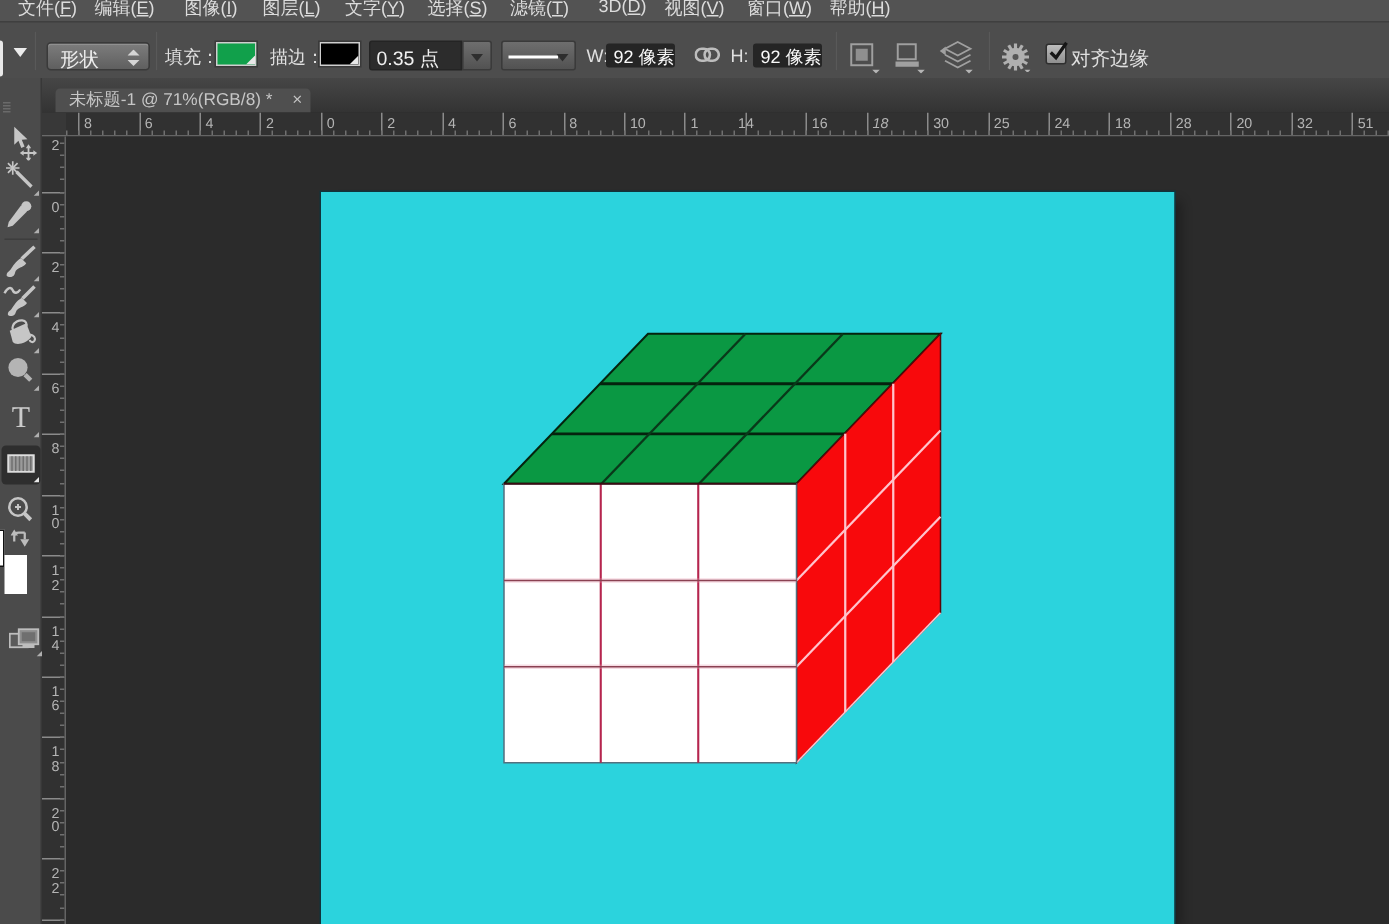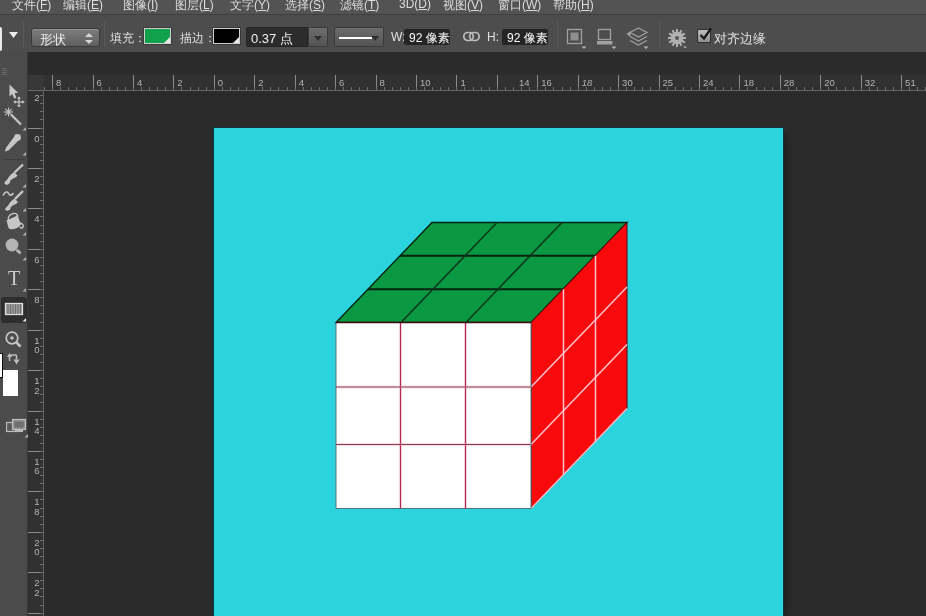--- a/index.html
+++ b/index.html
@@ -92,21 +92,21 @@
         </svg>
     </div>
     <span class="optlabel" style="left:180px">描边：</span>
     <div class="abs" style="left:213px;top:13px;width:27px;height:16px;background:#000;border:1px solid #cfcfcf;outline:1px solid #3a3a3a">
       <svg style="position:absolute;right:0;bottom:0" width="6" height="6">
           <polygon points="6,0 6,6 0,6" fill="#e8e8e8"></polygon>
         </svg>
     </div>
 
     <div class="abs" style="left:246px;top:12px;width:62px;height:20px;background:#2c2c2c;border:1px solid #242424;border-radius:2px 0 0 2px">
-      <span style="position:absolute;left:4px;top:2px;font-size:13px;color:#f0f0f0">0.37 点</span>
+      <span style="position:absolute;left:4px;top:2px;font-size:13px;color:#f0f0f0">0.35 点</span>
     </div>
     <div class="abs" style="left:308px;top:12px;width:20px;height:20px;background:linear-gradient(#6e6e6e,#525252);border:1px solid #3a3a3a;border-radius:0 2px 2px 0">
       <svg style="position:absolute;left:5px;top:8px" width="10" height="6">
           <polygon points="0,0 8,0 4,5" fill="#2e2e2e"></polygon>
         </svg>
     </div>
 
     <div class="abs" style="left:334px;top:12px;width:50px;height:20px;background:linear-gradient(#6e6e6e,#525252);border:1px solid #3a3a3a;border-radius:2px">
       <div style="position:absolute;left:4px;top:9px;width:33px;height:2px;background:#fff"></div>
       <svg style="position:absolute;right:3px;top:8px" width="9" height="6">
@@ -279,20 +279,23 @@
 
     <svg class="abs" style="left:6px;top:366px" width="22" height="20" viewBox="0 0 22 20">
       <rect x="0.5" y="4.5" width="12" height="9" fill="#5a5a5a" stroke="#bdbdbd" stroke-width="1.2"></rect>
       <rect x="6.5" y="1.5" width="13" height="10" fill="#8e8e8e" stroke="#bdbdbd" stroke-width="1.2"></rect>
       <rect x="8.5" y="3.5" width="9" height="6" fill="#6f6f6f"></rect>
       <rect x="9" y="12" width="8" height="2" fill="#bdbdbd"></rect>
       <polygon points="18.5,19.5 22,19.5 22,16" fill="#b0b0b0"></polygon>
     </svg>
   </div>
 
+  <div id="tabbar">
+    <div id="tab">未标题-1 @ 71%(RGB/8) * <span style="margin-left:10px;">×</span></div>
+  </div>
 
   <div id="hruler">
       <div class="htickM" style="left: 24.08px;"></div>
       <div class="hnum" style="left: 28.08px;">8</div>
       <div class="htickM" style="left: 64.51px;"></div>
       <div class="hnum" style="left: 68.51px;">6</div>
       <div class="htickM" style="left: 104.94px;"></div>
       <div class="hnum" style="left: 108.94px;">4</div>
       <div class="htickM" style="left: 145.37px;"></div>
       <div class="hnum" style="left: 149.37px;">2</div>
@@ -304,21 +307,21 @@
       <div class="hnum" style="left: 270.66px;">4</div>
       <div class="htickM" style="left: 307.09px;"></div>
       <div class="hnum" style="left: 311.09px;">6</div>
       <div class="htickM" style="left: 347.52px;"></div>
       <div class="hnum" style="left: 351.52px;">8</div>
       <div class="htickM" style="left: 387.95px;"></div>
       <div class="hnum" style="left: 391.95px;">10</div>
       <div class="htickM" style="left: 428.38px;"></div>
       <div class="hnum" style="left: 432.38px;">1</div>
       <div class="htickM" style="left: 468.81px;"></div>
-      <div class="hnum" style="left: 491px;">14</div>
+      <div class="hnum" style="left: 464px;">14</div>
       <div class="htickM" style="left: 509.24px;"></div>
       <div class="hnum" style="left: 513.24px;">16</div>
       <div class="htickM" style="left: 549.67px;"></div>
       <div class="hnum" style="left: 553.67px; font-style: italic;">18</div>
       <div class="htickM" style="left: 590.1px;"></div>
       <div class="hnum" style="left: 594.1px;">30</div>
       <div class="htickM" style="left: 630.53px;"></div>
       <div class="hnum" style="left: 634.53px;">25</div>
       <div class="htickM" style="left: 670.96px;"></div>
       <div class="hnum" style="left: 674.96px;">24</div>

